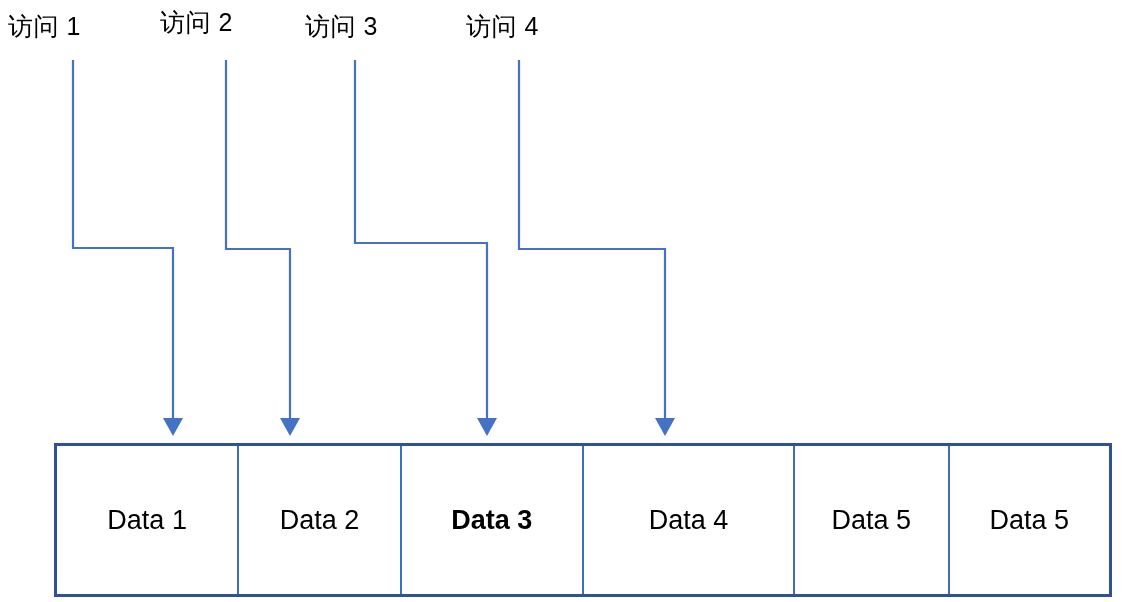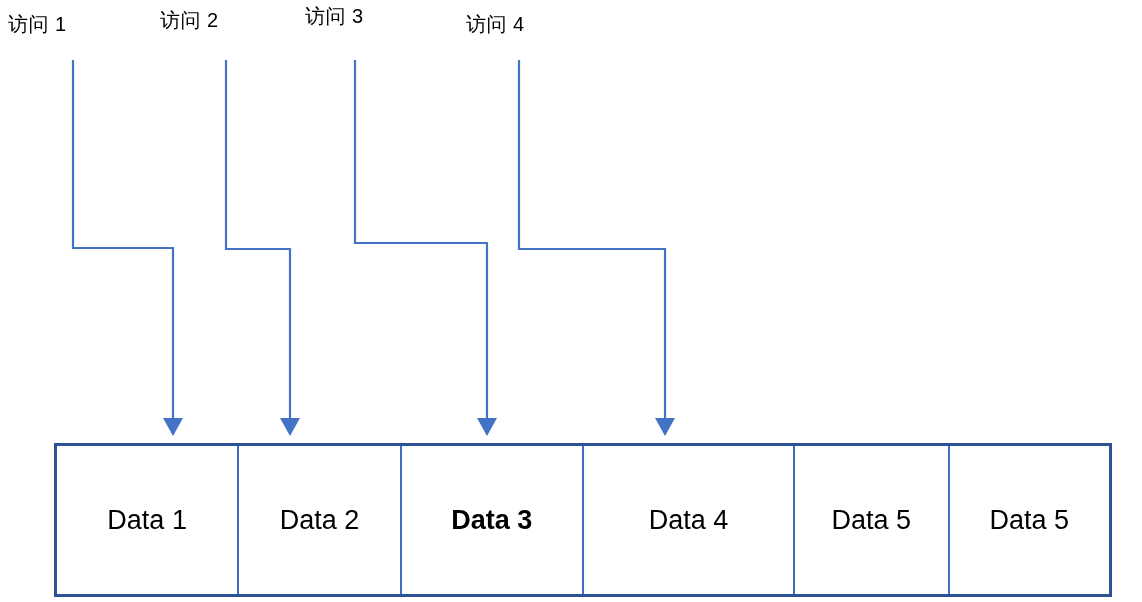--- a/index.html
+++ b/index.html
@@ -15,21 +15,21 @@
   #canvas {
     position: relative;
     width: 1142px;
     height: 602px;
     background: #ffffff;
     overflow: hidden;
   }
   
   .access-label {
     position: absolute;
-    font-size: 20px;
+    font-size: 25px;
     line-height: 1;
     color: #000000;
     white-space: nowrap;
     letter-spacing: 0.5px;
   }
   
   #connectors {
     position: absolute;
     left: 0;
     top: 0;
@@ -62,21 +62,21 @@
     border-right: none;
   }
 </style>
 </head>
 <body>
 
 <div id="canvas">
 
   <div class="access-label" id="label-0" style="left: 8px; top: 14px;">访问 1</div>
   <div class="access-label" id="label-1" style="left: 160px; top: 10px;">访问 2</div>
-  <div class="access-label" id="label-2" style="left: 305px; top: 6px;">访问 3</div>
+  <div class="access-label" id="label-2" style="left: 305px; top: 14px;">访问 3</div>
   <div class="access-label" id="label-3" style="left: 466px; top: 14px;">访问 4</div>
 
   <svg id="connectors" viewBox="0 0 1142 602">
     <g id="connector-paths">
         <path d="M 73 60 L 73 248 L 173 248 L 173 418" fill="none" stroke="#4472c4" stroke-width="2.2"></path>
         <polygon points="163,418 183,418 173,436" fill="#4472c4"></polygon>
         <path d="M 226 60 L 226 249 L 290 249 L 290 418" fill="none" stroke="#4472c4" stroke-width="2.2"></path>
         <polygon points="280,418 300,418 290,436" fill="#4472c4"></polygon>
         <path d="M 355 60 L 355 243 L 487 243 L 487 418" fill="none" stroke="#4472c4" stroke-width="2.2"></path>
         <polygon points="477,418 497,418 487,436" fill="#4472c4"></polygon>

